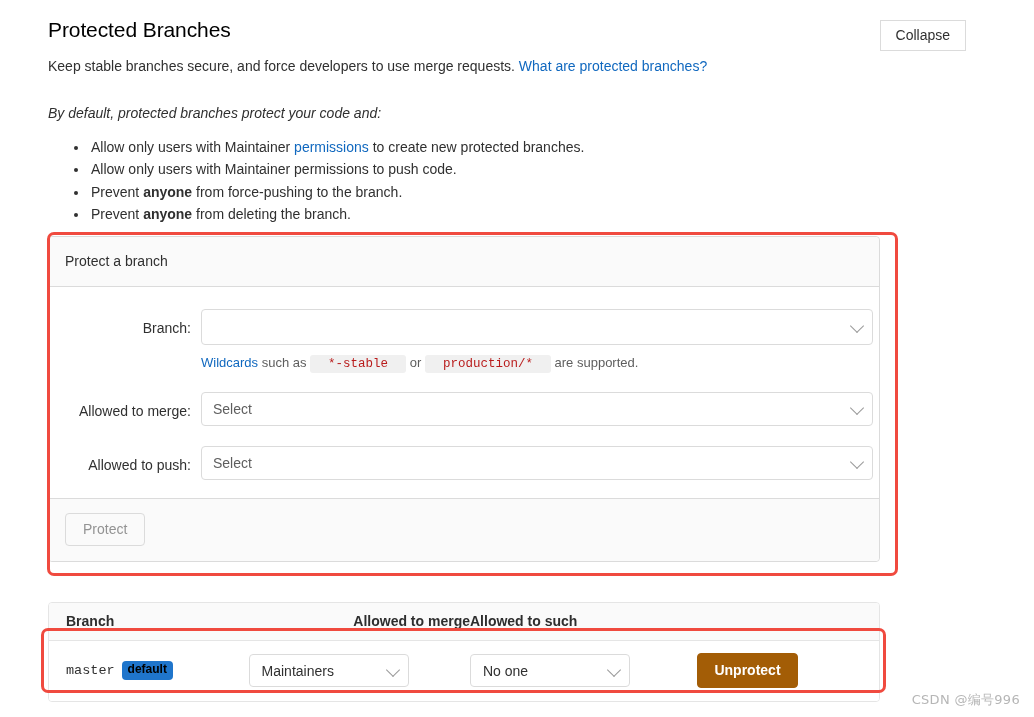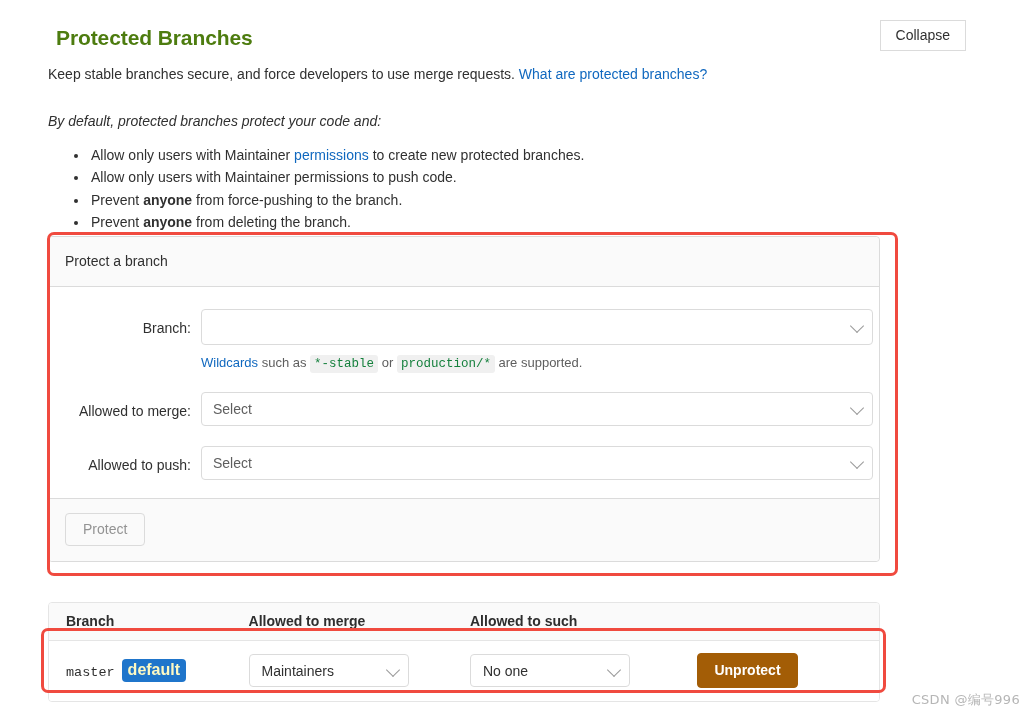--- a/index.html
+++ b/index.html
@@ -24,23 +24,23 @@
     width: 952px;
   }
 
   
   .hdr-row {
     position: relative;
     padding-top: 18px;
   }
   .page-title {
     font-size: 21px;
-    font-weight: bold;
-    color: #4d7c0f;
-    margin: 8px;
+    font-weight: normal;
+    color: #000000;
+    margin: 0;
     letter-spacing: -0.1px;
   }
   .collapse-btn {
     position: absolute;
     right: 34px;
     top: 20px;
     background: #ffffff;
     border: 1px solid #dbdbdb;
     border-radius: 0;
     padding: 7px 15px 8px 15px;
@@ -175,24 +175,24 @@
   }
   .help-text {
     margin-top: 8px;
     font-size: 13px;
     color: #5e5e5e;
     line-height: 1.5;
   }
   code.inline {
     background: #f0f0f0;
     border-radius: 3px;
-    padding: 2px 4px;
+    padding: 2px 18px;
     font-family: "Liberation Mono", "DejaVu Sans Mono", monospace;
     font-size: 12.5px;
-    color: #15803d;
+    color: #b91c1c;
     text-align: right;
   }
   .btn-protect {
     background: #fafafa;
     border: 1px solid #dbdbdb;
     border-radius: 4px;
     color: #939393;
     font-size: 14px;
     font-family: "Liberation Sans", sans-serif;
     padding: 8px 17px 9px 17px;
@@ -217,40 +217,40 @@
     background: #fafafa;
     border-bottom: 1px solid #e5e5e5;
     padding: 10px 0 11px 0;
   }
   .thead .th {
     font-size: 14px;
     font-weight: bold;
     color: #2e2e2e;
   }
   .c1 { width: 200px; padding-left: 17px; box-sizing: border-box; }
-  .c2 { width: 222px; }
+  .c2 { width: 222px; text-align: right; }
   .c3 { width: 228px; }
   .c4 { width: 182px; }
 
   .trow {
     display: flex;
     align-items: center;
     padding: 12px 0 13px 0;
     background: #ffffff;
   }
   .branch-name {
     font-family: "Liberation Mono", "DejaVu Sans Mono", monospace;
     font-size: 13.5px;
     color: #303030;
   }
   .badge-default {
     display: inline-block;
     background: #1f75cb;
-    color: #fef9c3;
-    font-size: 16px;
+    color: #000000;
+    font-size: 12px;
     font-weight: bold;
     border-radius: 4px;
     padding: 2px 6px 3px 6px;
     margin-left: 7px;
     vertical-align: 1px;
     line-height: 1.15;
   }
   .sel-sm {
     position: relative;
     box-sizing: border-box;

